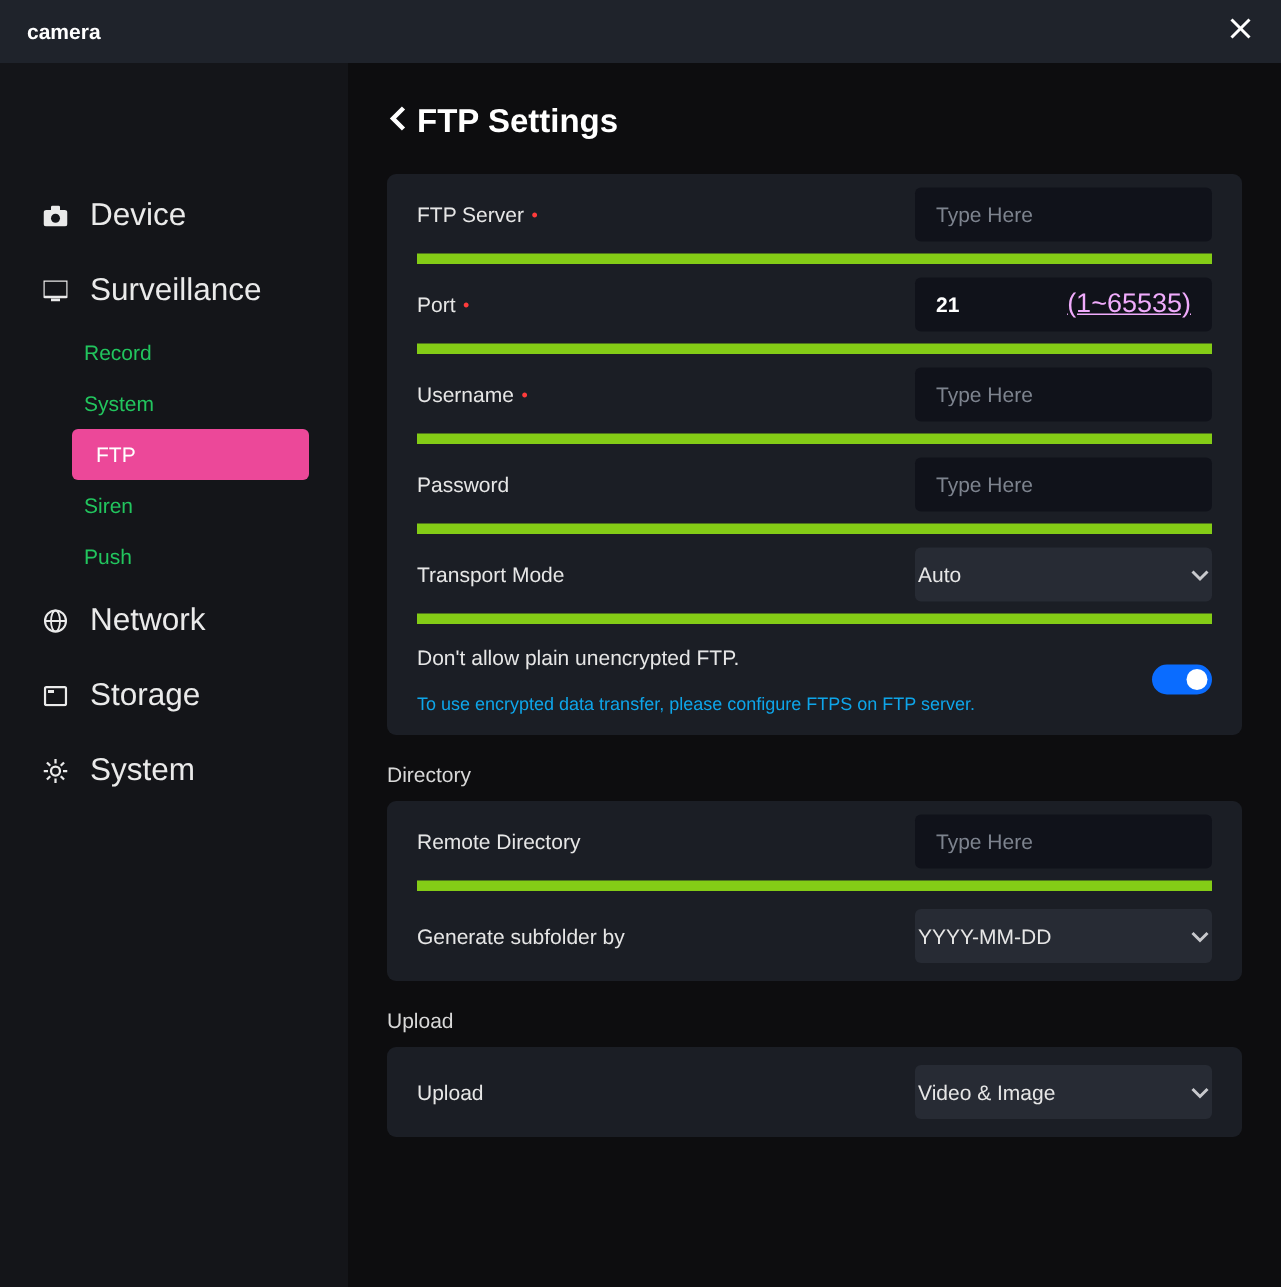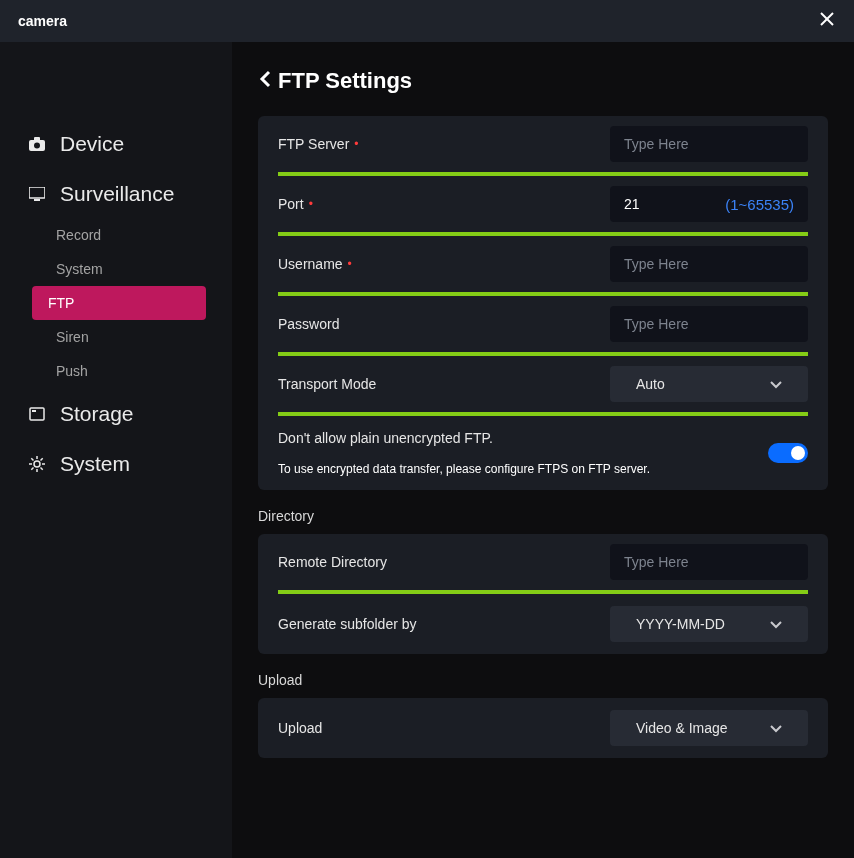--- a/index.html
+++ b/index.html
@@ -40,29 +40,29 @@
     padding: 12px 22px 12px 28px;
     font-size: 21px;
     color: #eaeaea;
     font-weight: 500;
     cursor: pointer;
   }
   .side-icon { width: 18px; height: 18px; display:flex; align-items:center; justify-content:center; color:#eaeaea; }
   .side-sub {
     padding: 9px 22px 9px 56px;
     font-size: 14px;
-    color: #a3a3a3;
+    color: #22c55e;
     cursor: pointer;
     margin: 0 4px 0 0;
     border-radius: 4px;
   }
   .side-sub.active {
-    background: #be185d;
+    background: #ec4899;
     color: #fff;
-    margin-left: 32px;
+    margin-left: 48px;
     margin-right: 26px;
     padding-left: 16px;
   }
   .main {
     flex: 1;
     background: #0d0d0f;
     position: relative;
     overflow: hidden;
   }
   .main-scroll {
@@ -90,34 +90,34 @@
     background: #1b1e25;
     border-radius: 6px;
     padding: 0 20px;
     margin-bottom: 18px;
   }
   .row {
     display: flex;
     align-items: center;
     justify-content: space-between;
     min-height: 60px;
-    border-bottom: 4px solid #84cc16;
+    border-bottom: 7px solid #84cc16;
     gap: 14px;
   }
   .row:last-child { border-bottom: none; }
   .row-label {
     font-size: 14px;
     color: #e6e6e6;
     display: flex;
     align-items: center;
     gap: 5px;
   }
   .req-dot { color: #ff3b3b; font-size: 12px; line-height: 1; }
   .row-label-group { display:flex; flex-direction:column; gap:16px; }
-  .row-sub { font-size: 12px; color: #ffffff; }
+  .row-sub { font-size: 12px; color: #0ea5e9; }
   .text-input {
     width: 198px;
     height: 36px;
     background: #10121a;
     border: none;
     color: #8b5cf6;
     font-size: 14px;
     padding: 0 14px;
     border-radius: 4px;
   }
@@ -130,33 +130,33 @@
     display: flex;
     align-items: center;
     padding: 0 14px;
     justify-content: space-between;
   }
   .port-val {
     background: transparent;
     border: none;
     color: #fff;
     font-size: 14px;
-    font-weight: 400;
+    font-weight: 700;
     width: 60px;
   }
-  .port-hint { font-size: 15px; color: #3b82f6; }
+  .port-hint { font-size: 18px; color: #f0abfc; text-decoration: underline; }
   .select {
     width: 198px;
     height: 36px;
     background: #272b34;
     border-radius: 4px;
     display: flex;
     align-items: center;
     justify-content: space-between;
-    padding: 0 26px;
+    padding: 0 2px;
     color: #e6e6e6;
     font-size: 14px;
     cursor: pointer;
   }
   .chev-down { color: #c8c9cd; }
   .toggle {
     width: 40px;
     height: 20px;
     border-radius: 10px;
     position: relative;
@@ -215,20 +215,32 @@
         </span>
         <span>Surveillance</span>
       </div>
       <div class="side-sub">Record</div>
       <div class="side-sub">System</div>
       <div class="side-sub active">FTP</div>
       <div class="side-sub">Siren</div>
       <div class="side-sub">Push</div>
     </div>
 
+    <div class="side-group">
+      <div class="side-top">
+        <span class="side-icon">
+          <svg width="16" height="16" viewBox="0 0 16 16">
+              <circle cx="8" cy="8" r="7" fill="none" stroke="#eaeaea" stroke-width="1.4"></circle>
+              <ellipse cx="8" cy="8" rx="3" ry="7" fill="none" stroke="#eaeaea" stroke-width="1.2"></ellipse>
+              <line x1="1" y1="8" x2="15" y2="8" stroke="#eaeaea" stroke-width="1.2"></line>
+            </svg>
+        </span>
+        <span>Network</span>
+      </div>
+    </div>
 
     <div class="side-group">
       <div class="side-top">
         <span class="side-icon">
           <svg width="16" height="14" viewBox="0 0 16 14">
               <rect x="1" y="1" width="14" height="12" rx="1" fill="none" stroke="#eaeaea" stroke-width="1.5"></rect>
               <rect x="3" y="3" width="4" height="2" fill="#eaeaea"></rect>
             </svg>
         </span>
         <span>Storage</span>

